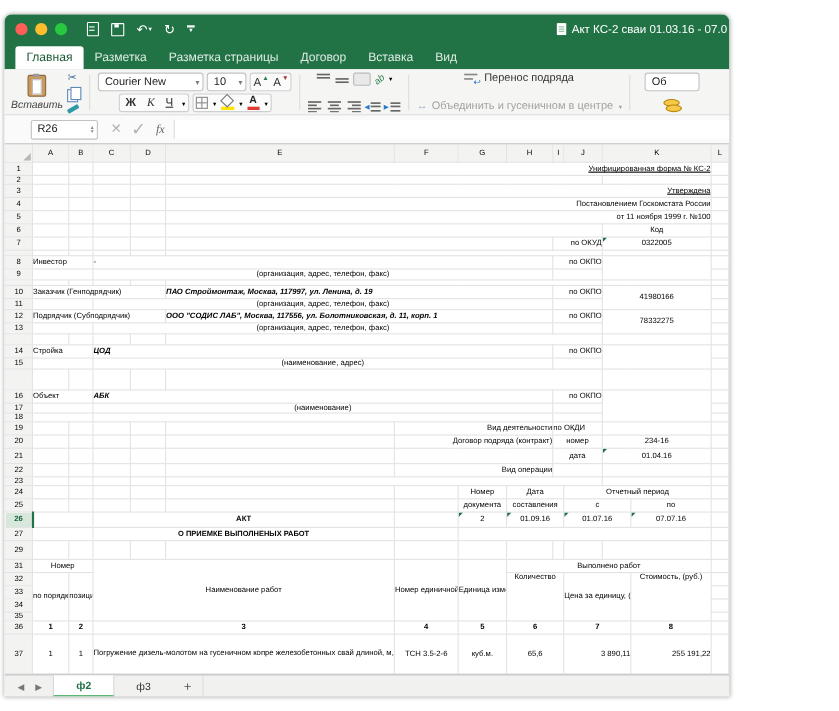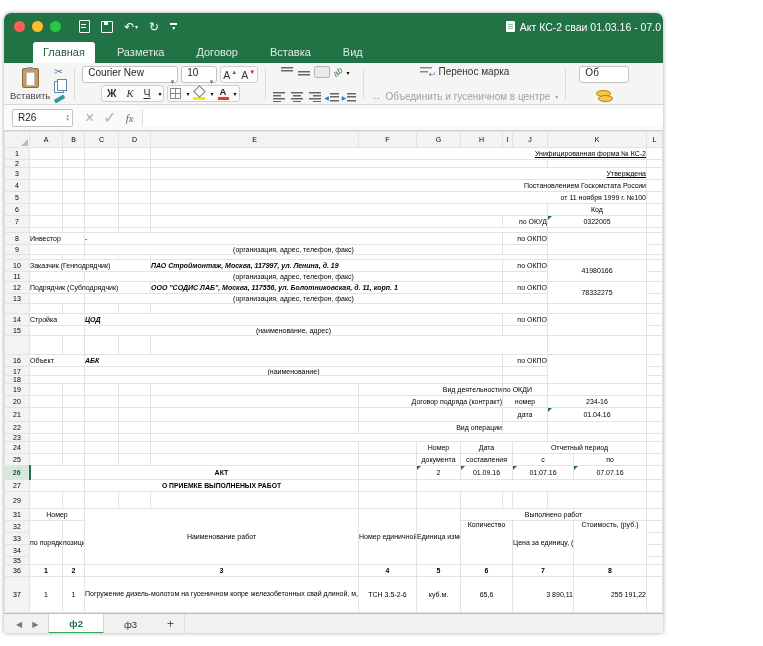--- a/index.html
+++ b/index.html
@@ -19,42 +19,42 @@
   .saveic span{position:absolute;left:2px;top:0;width:4px;height:3px;background:#fff;}
   .dd{font-size:6px;margin-left:1px;}
   .custico{display:flex;flex-direction:column;align-items:center;line-height:4px;}
   .custico .bar{width:7px;height:1.5px;background:#fff;margin-bottom:1.5px;}
   .custico .ar{font-size:6px;}
   .titletext{margin-left:auto;display:flex;align-items:center;font-size:10.5px;white-space:nowrap;padding-right:2px;}
   .docic{width:9px;height:11px;background:#fff;border-radius:1px;margin-right:5px;
          background-image:linear-gradient(#8bc09e 0 0),linear-gradient(#8bc09e 0 0),linear-gradient(#8bc09e 0 0);
          background-size:5px 1px,5px 1px,5px 1px;background-position:2px 3px,2px 5px,2px 7px;background-repeat:no-repeat;background-color:#fff;}
   
-  .ribbontabs{height:23px;background:#217346;display:flex;align-items:flex-end;padding-left:29px;gap:12px;}
+  .ribbontabs{height:23px;background:#217346;display:flex;align-items:flex-end;padding-left:10px;}
   .rtab{font-size:11px;color:#ddeae1;padding:4px 10px 5px;white-space:nowrap;}
   .rtab.active{background:#fff;color:#1c5a36;border-radius:3px 3px 0 0;}
   
   .ribbon{height:42px;background:#f5f5f4;border-bottom:1px solid #d8d8d8;display:flex;align-items:stretch;
           padding:3px 0 2px 6px;box-sizing:border-box;white-space:nowrap;}
   .rgroup{display:flex;align-items:center;}
   .rsep{width:1px;background:#ddd;margin:2px 7px;}
   .pastebig{display:flex;flex-direction:column;align-items:center;margin-right:4px;}
   .clip{width:15px;height:18px;background:#c89a5e;border:1px solid #8a6a3c;border-radius:2px;position:relative;}
   .clip .paper{position:absolute;left:3px;top:3px;width:7px;height:12px;background:#fff;border:1px solid #bbb;}
   .clip .hook{position:absolute;left:4px;top:-2px;width:6px;height:3px;background:#9b9b9b;border-radius:1px;}
-  .pastelabel{font-size:9.5px;color:#444;margin-top:2px;}
+  .pastelabel{font-size:9.5px;color:#444;margin-top:2px;font-style:italic;}
   .pastecol{display:flex;flex-direction:column;justify-content:space-between;height:34px;margin-right:2px;}
   .smico{font-size:10px;color:#46709e;line-height:10px;}
   .copyic{width:8px;height:10px;border:1px solid #5b87b5;background:#fff;position:relative;}
   .copyic span{position:absolute;left:2px;top:-3px;width:8px;height:10px;border:1px solid #5b87b5;background:#fff;}
   .brushic{width:11px;height:4px;background:#2e9aa6;border-radius:1px;transform:rotate(-30deg);}
   .fcol{display:flex;flex-direction:column;justify-content:space-between;}
   .frow{display:flex;align-items:center;gap:3px;}
-  .combo{background:#fff;border:1px solid #c3c3c3;border-radius:3px;height:15px;display:flex;
-         font-size:10px;color:#222;padding:0 3px 0 5px;flex-direction:column;}
+  .combo{background:#fff;border:1px solid #c3c3c3;border-radius:3px;height:15px;display:flex;align-items:center;
+         font-size:10px;color:#222;padding:0 3px 0 5px;}
   .combo .dd{color:#777;margin-left:5px;font-size:7px;}
   .btngrp{display:flex;align-items:center;border:1px solid #cfcfcf;border-radius:3px;background:#fbfbfb;height:15px;padding:0 2px;gap:4px;}
   .fbtn{font-size:10.5px;color:#333;padding:0 3px;line-height:13px;}
   .bld{font-weight:bold;}
   .itl{font-style:italic;font-family:"Liberation Serif",serif;}
   .unl{text-decoration:underline;}
   .afont{display:flex;align-items:flex-start;font-size:10.5px;color:#333;}
   .afont .dd{font-size:6px;margin-top:0;}
   .bord{width:11px;height:11px;border:1px solid #8a8a8a;box-sizing:border-box;
         background:linear-gradient(#8a8a8a 0 0) 50% 0/1px 100% no-repeat,linear-gradient(#8a8a8a 0 0) 0 50%/100% 1px no-repeat;}
@@ -80,21 +80,21 @@
   .wrapic{position:relative;width:14px;height:11px;
           background:linear-gradient(#888 0 0) 0 1px/12px 1.5px no-repeat,linear-gradient(#888 0 0) 0 5px/8px 1.5px no-repeat;}
   .wrapic span{position:absolute;right:-1px;bottom:-2px;color:#2b78c6;font-size:8px;}
   .mergeline{display:flex;align-items:center;gap:4px;font-size:10px;color:#a2a2a2;}
   .mergeic{color:#9ab0c6;font-size:10px;}
   .numgrp{display:flex;flex-direction:column;justify-content:space-between;margin-left:6px;}
   .coins{display:flex;flex-direction:column;align-items:flex-start;}
   .coin{width:13px;height:5px;background:#f7c948;border:1px solid #b8860b;border-radius:50%;}
   .coin+.coin{margin-top:-2px;margin-left:2px;}
   
-  .fbar{height:25px;background:#fafafa;border-bottom:1px solid #cfcfcf;display:flex;align-items:center;padding-left:8px;}
+  .fbar{height:25px;background:#fafafa;border-bottom:1px solid #cfcfcf;display:flex;align-items:center;padding-left:24px;}
   .namebox{width:54px;height:16px;background:#fff;border:1px solid #c2c2c2;border-radius:2px;display:flex;align-items:center;
            font-size:10px;color:#222;padding-left:5px;}
   .stepper{margin-left:auto;display:flex;flex-direction:column;line-height:4px;padding-right:2px;color:#888;}
   .stepper span{font-size:4.5px;}
   .fbtns{display:flex;align-items:center;gap:9px;margin:0 8px 0 12px;color:#b0b0b0;}
   .fx{font-style:italic;font-family:"Liberation Serif",serif;color:#666;font-size:11px;}
   .finput{flex:1;height:17px;background:#fff;border-left:1px solid #ddd;}
   
   .grid{height:482px;overflow:hidden;background:#fff;}
   table.sheet{table-layout:fixed;border-collapse:collapse;width:658px;}
@@ -174,20 +174,21 @@
     </div>
     <div class="titletext">
       <span class="docic"></span>
       <span>Акт КС-2 сваи 01.03.16 - 07.0</span>
     </div>
   </div>
 
   <div class="ribbontabs">
     <span class="rtab active">Главная</span>
     <span class="rtab">Разметка</span>
+    <span class="rtab">Разметка страницы</span>
     <span class="rtab">Договор</span>
     <span class="rtab">Вставка</span>
     <span class="rtab">Вид</span>
   </div>
 
   <div class="ribbon">
     <div class="rgroup">
       <div class="pastebig">
         <span class="clip">
               <span class="hook"></span>
@@ -270,21 +271,21 @@
               <span class="bars3"></span>
             </span>
       </div>
     </div>
     <div class="rsep"></div>
     <div class="rgroup fcol">
       <div class="wrapline">
         <span class="wrapic">
               <span>↩</span>
             </span>
-        <span>Перенос марка</span>
+        <span>Перенос подряда</span>
       </div>
       <div class="mergeline">
         <span class="mergeic">↔</span>
         <span>Объединить и гусеничном в центре</span>
         <span class="dd">▾</span>
       </div>
     </div>
     <div class="rsep"></div>
     <div class="rgroup fcol numgrp">
       <span class="combo" style="width:40px;">

